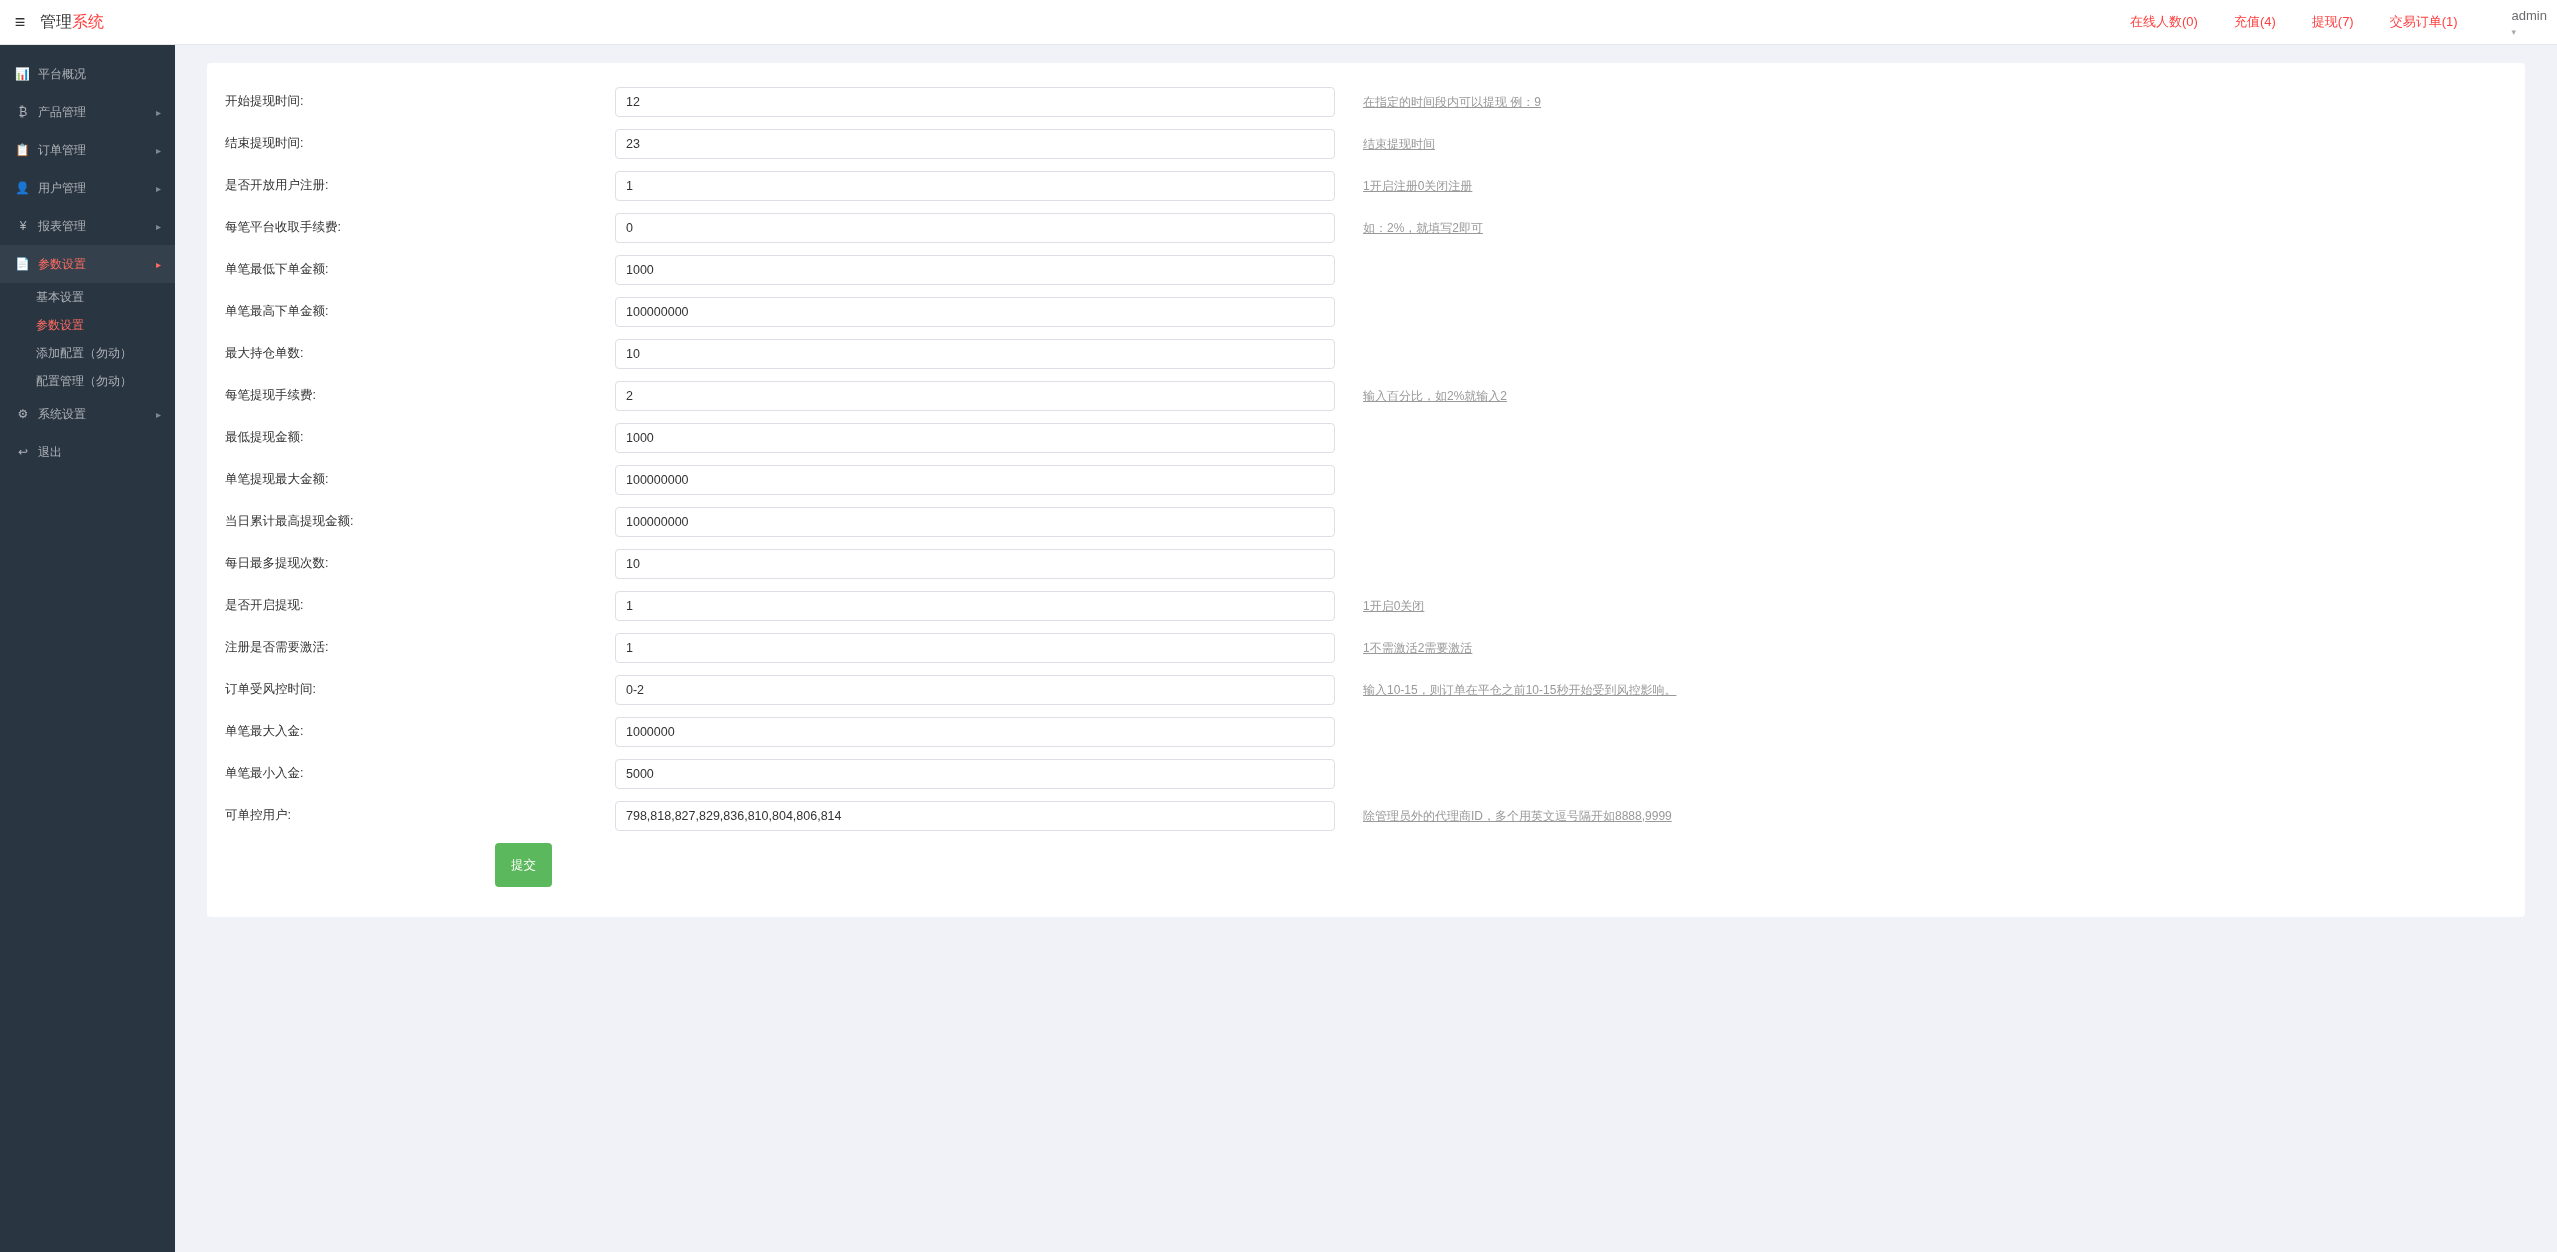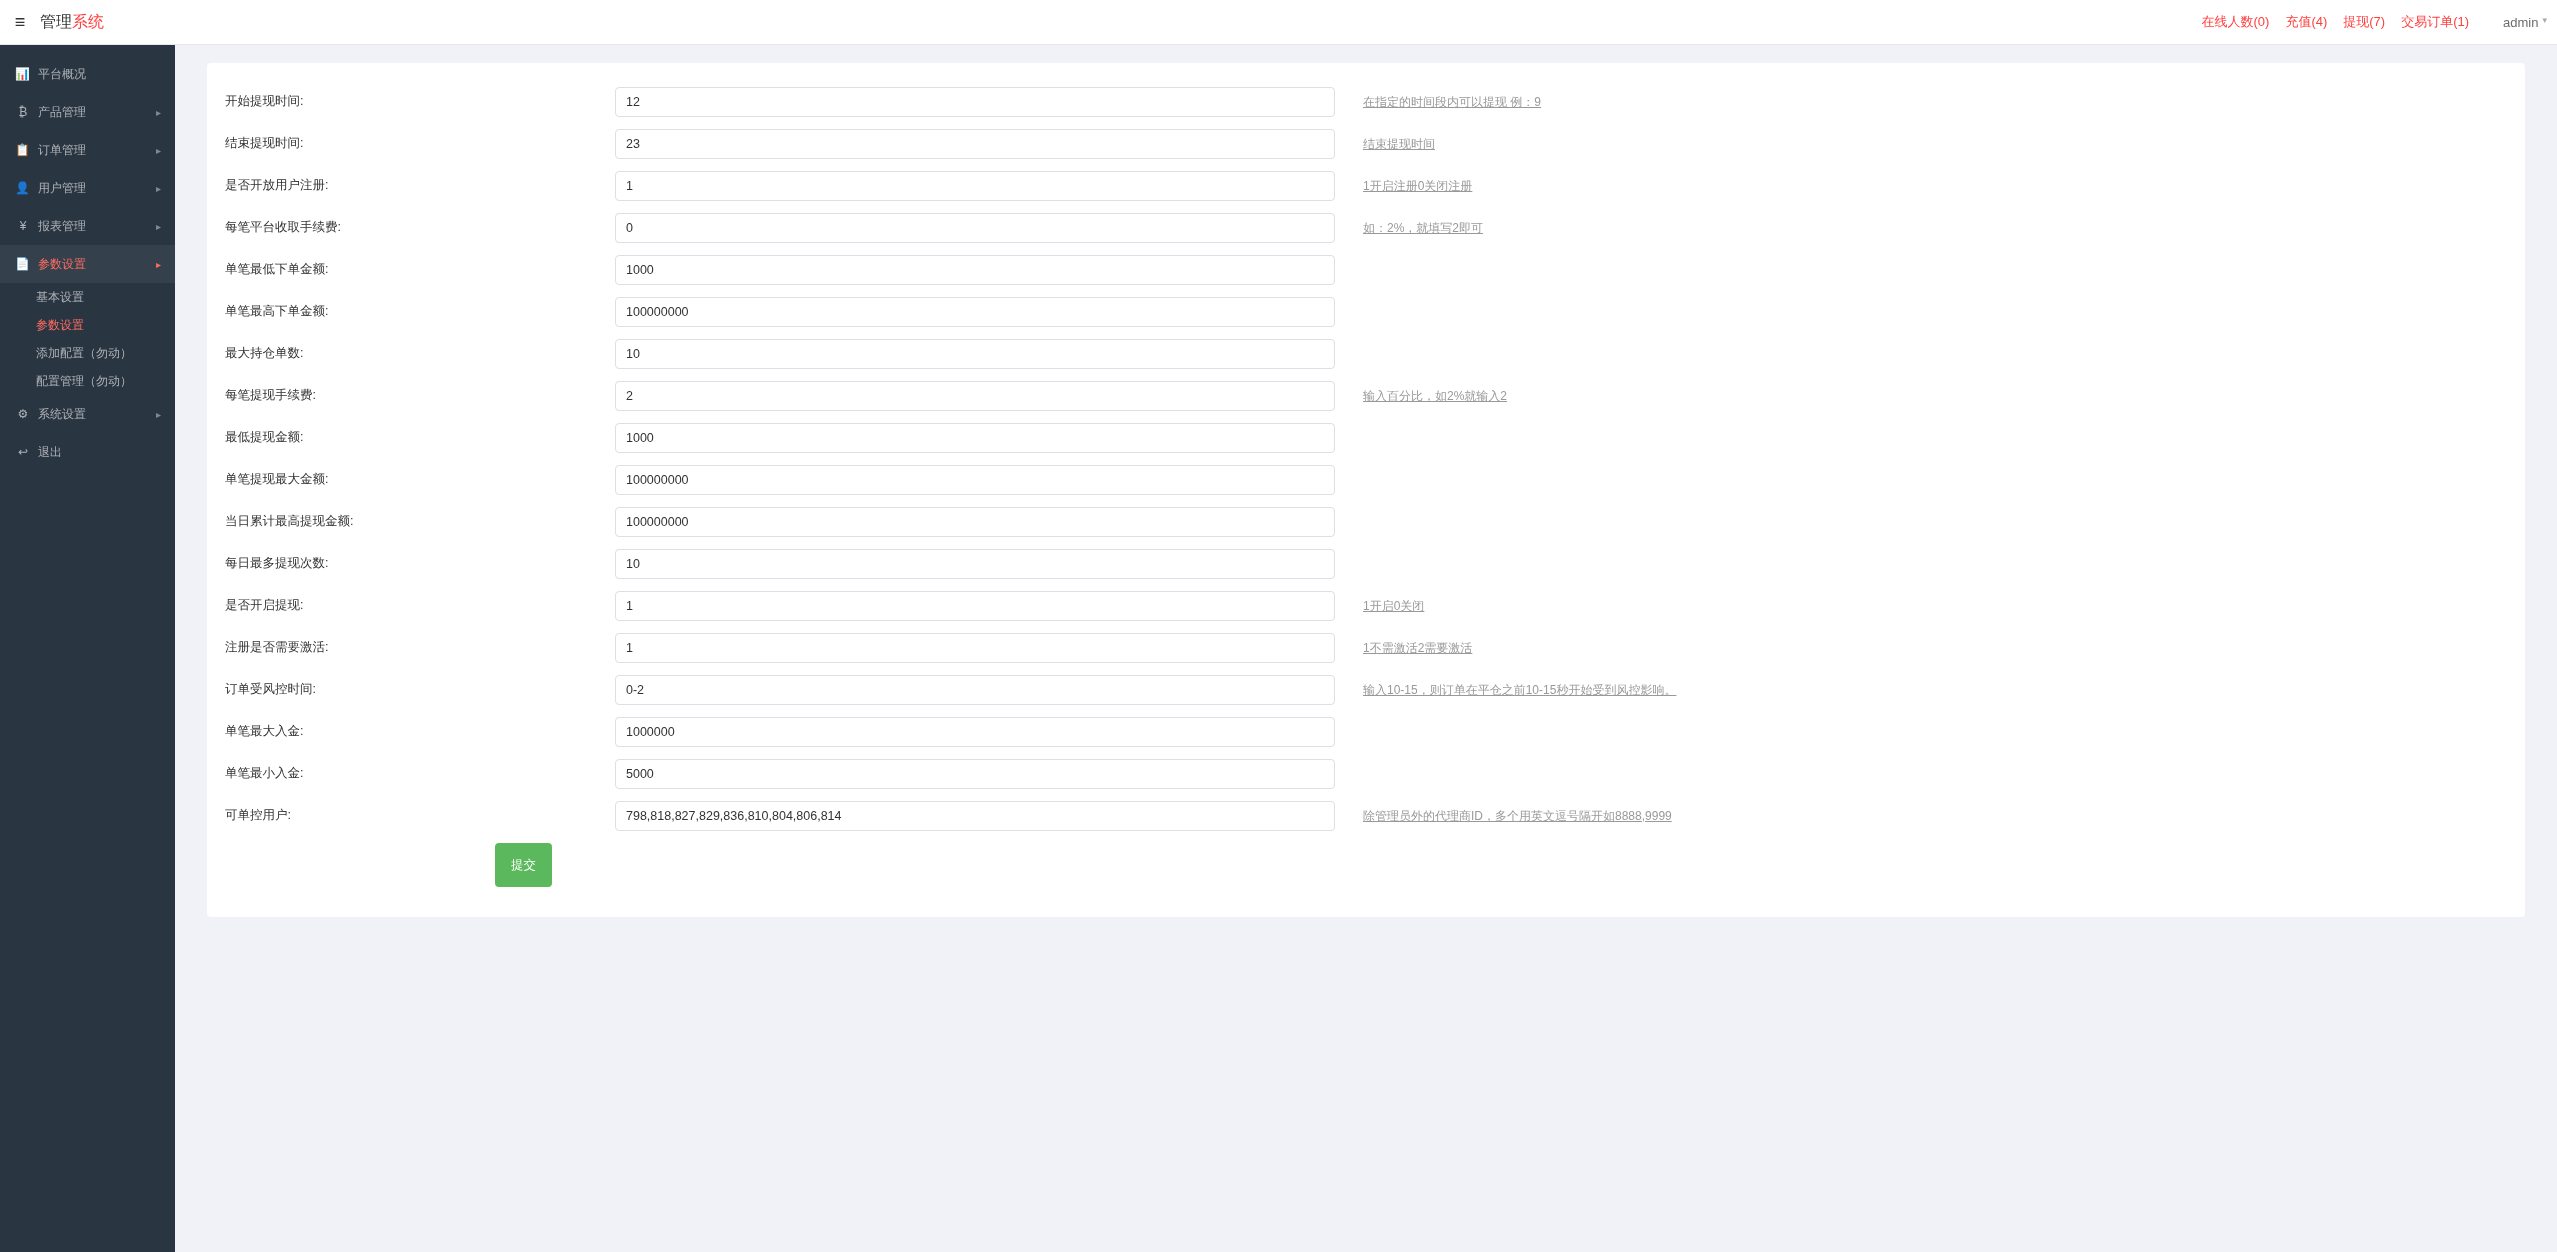--- a/index.html
+++ b/index.html
@@ -22,23 +22,23 @@
   width: 40px;
   text-align: center;
   font-size: 18px;
   color: #333;
   cursor: pointer;
 }
 .brand { font-size: 16px; font-weight: 500; }
 .brand .b1 { color: #333; }
 .brand .b2 { color: #ff3e3e; }
 .hspacer { flex: 1; }
-.hlinks { display: flex; align-items: center; gap: 16px; }
+.hlinks { display: flex; align-items: center; gap: 36px; }
 .hlink-red { color: #ff3e3e; cursor: pointer; font-size: 13px; }
-.huser { color: #6a6c6f; cursor: pointer; display: flex; align-items: flex-start; gap: 4px; margin-left: 18px; }
+.huser { color: #6a6c6f; cursor: pointer; display: flex; align-items: flex-start; gap: 4px; margin-left: 18px; flex-direction: column; }
 .caret { font-size: 9px; color: #aaa; }
 
 .body { display: flex; min-height: calc(100% - 45px); }
 .sidebar {
   width: 175px;
   background: #2a3542;
   color: #aeb2b7;
   padding-top: 10px;
   flex-shrink: 0;
 }

